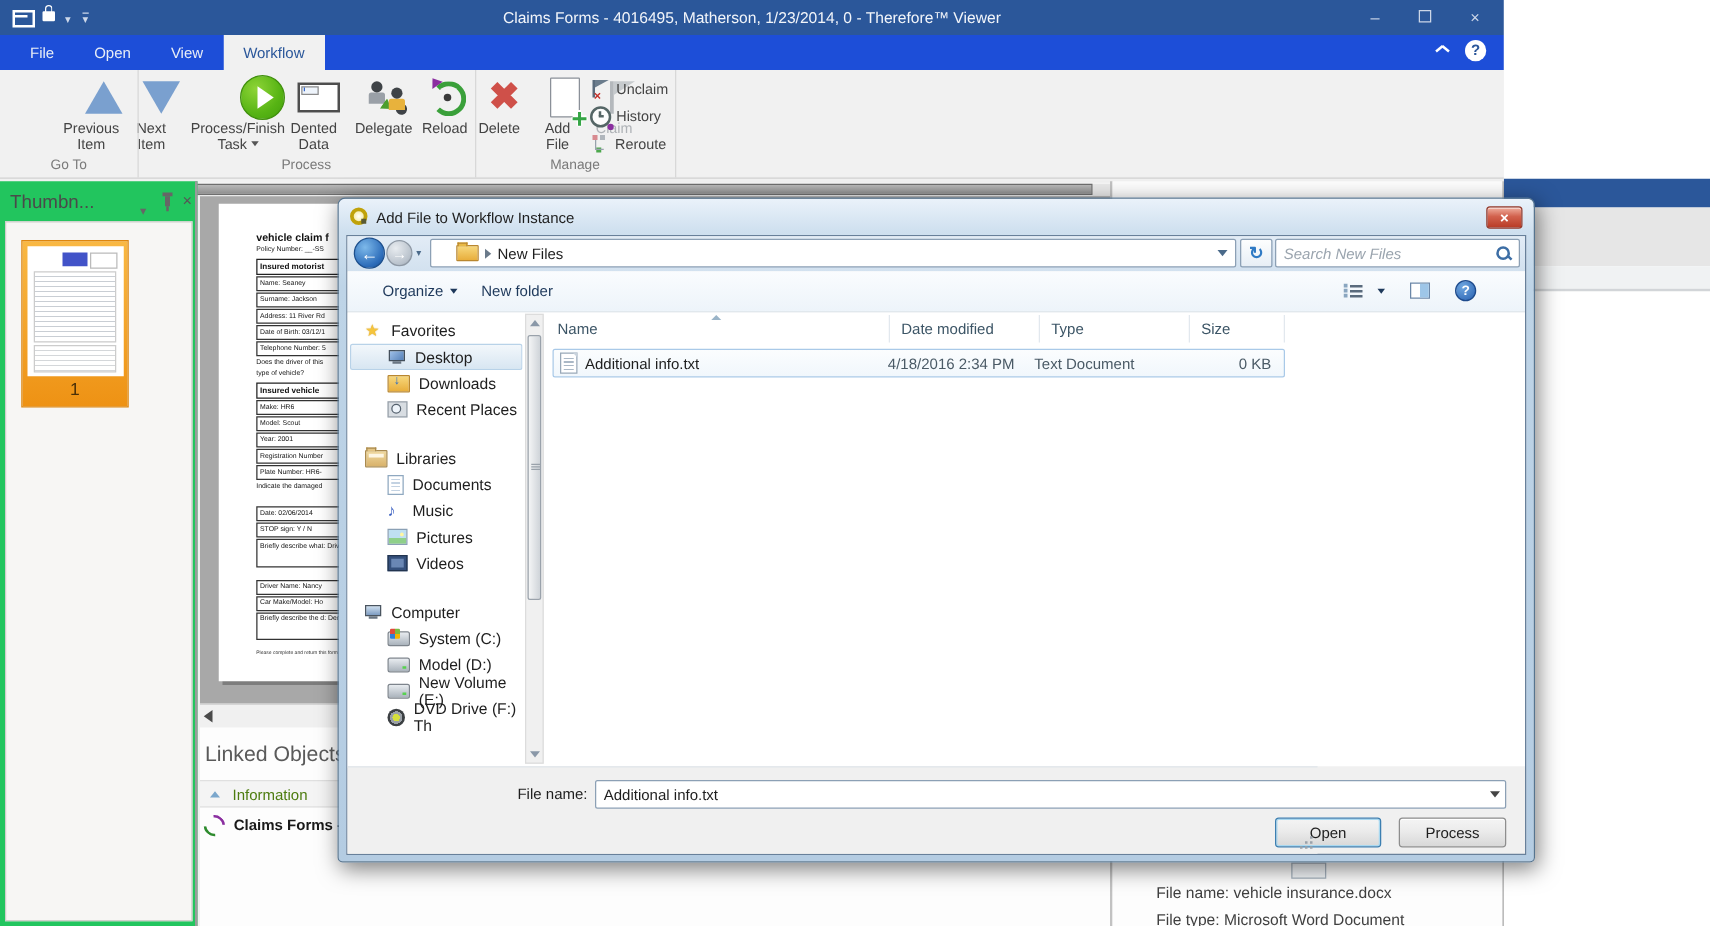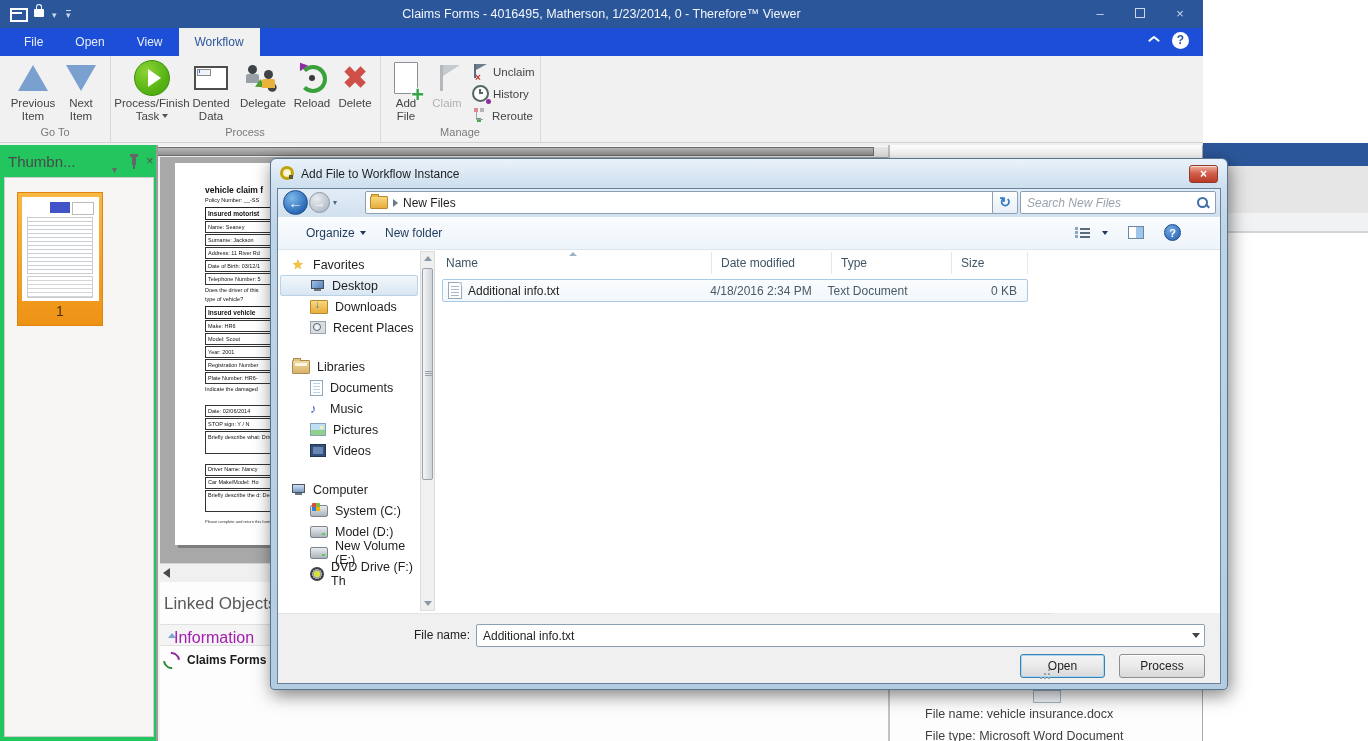--- a/index.html
+++ b/index.html
@@ -33,21 +33,21 @@
   .rib-collapse::before,.rib-collapse::after{content:"";position:absolute;top:2px;width:7px;height:2px;background:#fff;}
   .rib-collapse::before{left:0;transform:rotate(-40deg);}
   .rib-collapse::after{left:5px;transform:rotate(40deg);}
   .helpwhite{top:32px;left:1172px;width:17px;height:17px;border-radius:50%;background:#fff;color:#2b579a;
              font-weight:bold;font-size:12px;text-align:center;line-height:17px;}
 
   
   .ribbon{left:0;top:56px;width:1203px;height:87px;background:#f1f1f1;border-bottom:1px solid #d2d2d2;box-sizing:border-box;}
   .rgroup-sep{top:0;width:1px;height:86px;background:#d8d8d8;}
   .rgroup-label{top:70px;font-size:11px;color:#7a7a7a;text-align:center;}
-  .rbtn{top:3px;display:flex;flex-direction:column;align-items:center;color:#444;font-size:11.5px;line-height:13px;text-align:center;}
+  .rbtn{top:3px;display:flex;flex-direction:column;align-items:flex-end;color:#444;font-size:11.5px;line-height:13px;text-align:center;margin-left:40px;}
   .rbtn .ic{height:38px;display:flex;align-items:center;justify-content:center;}
   .rbtn.disabled{color:#aeb2b6;}
   .lbl-drop::after{content:"";display:inline-block;margin-left:3px;border-left:3px solid transparent;border-right:3px solid transparent;border-top:4px solid #555;vertical-align:2px;}
   .rsmall{display:flex;align-items:center;gap:4px;font-size:11.5px;color:#444;height:19px;}
 
   .tri-up{width:0;height:0;border-left:15px solid transparent;border-right:15px solid transparent;border-bottom:26px solid #7aa0cf;}
   .tri-down{width:0;height:0;border-left:15px solid transparent;border-right:15px solid transparent;border-top:26px solid #7aa0cf;}
   .ico-play{width:34px;height:34px;border-radius:50%;background:radial-gradient(circle at 35% 30%,#8ed437,#57b414 60%,#43a00c);border:1px solid #3f8f0c;position:relative;}
   .ico-play::after{content:"";position:absolute;left:13px;top:8px;border-left:13px solid #fff;border-top:9px solid transparent;border-bottom:9px solid transparent;}
   .ico-index{width:30px;height:20px;border:2px solid #4e4e4e;background:#fff;position:relative;}
@@ -121,21 +121,21 @@
   .dl-gap{height:9px;}
   .dl-fine{font-size:4px;color:#333;margin-top:6px;}
   .vscroll{left:160px;top:563px;width:728px;height:19px;background:#f0f0f0;border-top:1px solid #d5d5d5;box-sizing:border-box;}
   .vscroll-left{left:3px;top:4px;width:0;height:0;border-top:5px solid transparent;border-bottom:5px solid transparent;border-right:7px solid #4a4a4a;}
 
   
   .linked-area{left:160px;top:582px;width:728px;height:159px;background:#fdfdfd;}
   .linked-title{left:4px;top:12px;font-size:17px;color:#5a5a5a;}
   .lo-header{left:0;top:42px;width:728px;height:22px;background:#f4f4f4;border-top:1px solid #e0e0e0;border-bottom:1px solid #e0e0e0;box-sizing:border-box;}
   .lo-sort{left:8px;top:8px;width:0;height:0;border-left:4px solid transparent;border-right:4px solid transparent;border-bottom:5px solid #7ba7cc;}
-  .lo-col{left:14px;top:4px;font-size:16px;color:#a21caf;}
+  .lo-col{left:26px;top:4px;font-size:12px;color:#4d7c0f;}
   .lo-row{left:0;top:68px;height:20px;display:flex;align-items:center;gap:7px;padding-left:3px;}
   .ico-wf{width:13px;height:13px;border:2px solid;border-color:#8b2fa0 transparent #2e8b2e transparent;border-radius:50%;transform:rotate(40deg);}
   .lo-row-label{font-size:12px;font-weight:bold;color:#1a1a1a;}
 
   
   .info-panel{left:890px;top:145px;width:313px;height:596px;background:#fdfdfd;border-right:1px solid #a8a8a8;box-sizing:border-box;}
   .word-sliver{left:143px;top:545px;width:28px;height:13px;background:#f4f7fa;border:1px solid #a8b4c0;box-sizing:border-box;}
   .ip-line1{left:35px;top:562px;font-size:12.5px;color:#3f3f3f;}
   .ip-line2{left:35px;top:584px;font-size:12.5px;color:#3f3f3f;}
 
@@ -155,21 +155,21 @@
   .c-nav{left:0;top:0;width:942px;height:28px;background:linear-gradient(#e2ecf6,#d2e1ef);}
   .nav-back{left:5px;top:1px;width:25px;height:25px;border-radius:50%;background:radial-gradient(circle at 35% 30%,#7db9ea,#2a6ab8 70%,#1d4f8c);
             border:1px solid #1d4f8c;color:#fff;text-align:center;line-height:24px;font-size:14px;box-sizing:border-box;}
   .nav-back::before{content:"\2190";}
   .nav-fwd{left:31px;top:3px;width:21px;height:21px;border-radius:50%;background:radial-gradient(circle at 35% 30%,#e8ecf0,#b9c2cc 70%,#98a2ae);
            border:1px solid #8e98a4;color:#fff;text-align:center;line-height:20px;font-size:12px;box-sizing:border-box;}
   .nav-fwd::before{content:"\2192";}
   .nav-caret{left:55px;top:9px;font-size:8px;color:#4a6word;color:#4a6a8a;}
   .nav-caret::before{content:"\25BE";}
   .addressbar{left:66px;top:2px;width:645px;height:23px;background:#fff;border:1px solid #8ca0b5;border-radius:2px;
-              display:flex;align-items:center;box-sizing:border-box;padding-left:4px;gap:5px;margin-left:21px;}
+              display:flex;align-items:center;box-sizing:border-box;padding-left:20px;gap:5px;}
   .ico-folder{width:16px;height:11px;background:linear-gradient(#f7d87c,#e8ae3c);border:1px solid #b9872f;border-radius:1px;position:relative;}
   .ico-folder::before{content:"";position:absolute;left:0;top:-3px;width:6px;height:2px;background:#e8b946;border:1px solid #b9872f;border-bottom:none;}
   .addr-sep{width:0;height:0;border-top:4px solid transparent;border-bottom:4px solid transparent;border-left:5px solid #6a7a8a;}
   .addr-text{font-size:12px;color:#1e1e1e;}
   .addr-drop{margin-left:auto;margin-right:6px;width:0;height:0;border-left:4px solid transparent;border-right:4px solid transparent;border-top:5px solid #4a6a8a;}
   .nav-refresh{left:714px;top:2px;width:26px;height:23px;background:linear-gradient(#fdfefe,#e7eef5);border:1px solid #8ca0b5;border-radius:2px;
                color:#2f7ac4;font-weight:bold;text-align:center;line-height:21px;font-size:14px;box-sizing:border-box;}
   .nav-refresh::before{content:"\21BB";}
   .searchbox{left:742px;top:2px;width:196px;height:23px;background:#fff;border:1px solid #8ca0b5;border-radius:2px;
              display:flex;align-items:center;box-sizing:border-box;padding:0 6px;}

